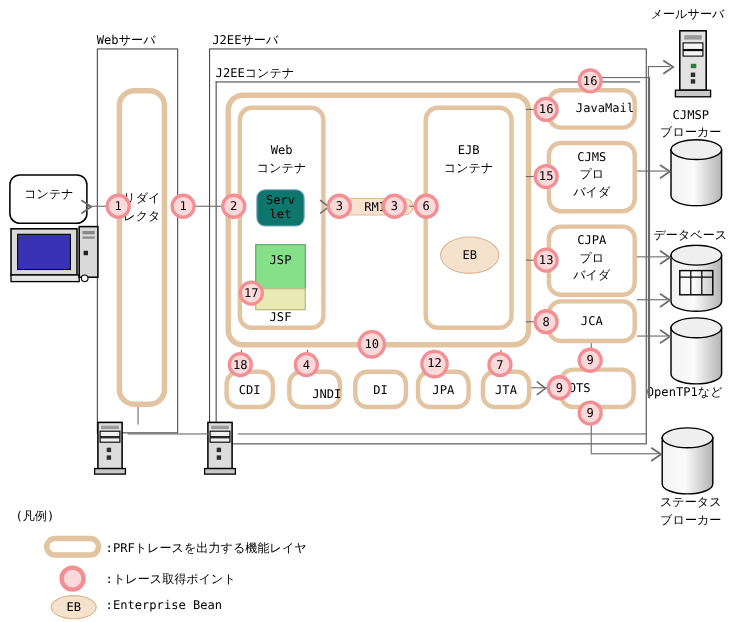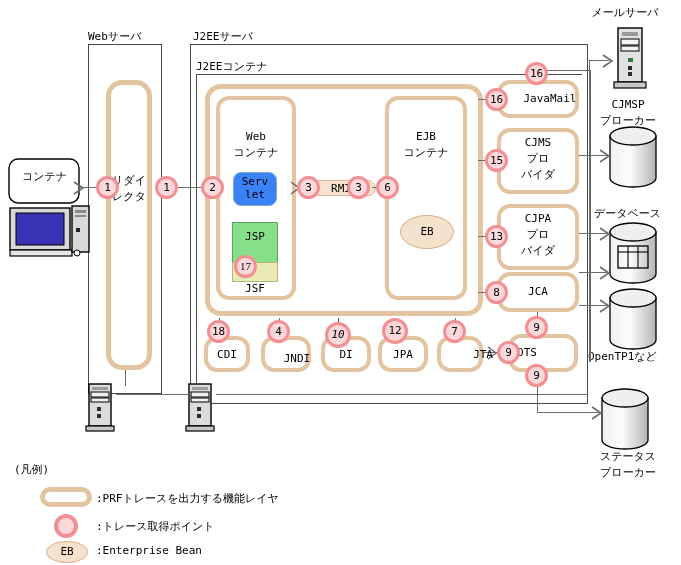--- a/index.html
+++ b/index.html
@@ -21,21 +21,21 @@
 
   
   .tp{position:absolute;width:23px;height:23px;border-radius:50%;
       background:#fbd9db;border:3px solid #f38f93;box-sizing:border-box;
       font-size:11px;line-height:17px;text-align:center;color:#000;z-index:40;}
   .tp.w2{width:26px;height:26px;line-height:20px;font-size:11px;}
 
   
   .cbox{position:absolute;box-sizing:border-box;font-size:11px;line-height:13px;
         text-align:center;color:#000;padding-top:2px;}
-  .servlet{background:#3b82f6;border:1px solid #7ea8c8;border-radius:8px;}
+  .servlet{background:#0f766e;border:1px solid #7ea8c8;border-radius:8px;}
   .jsp{background:#86e08a;border:1px solid #5aa85e;}
   .jsf{background:#e9e9b4;border:1px solid #b5b57c;}
   .rmi{background:#f7e2cf;border:1px solid #e0bb97;border-radius:8px;
        font-size:11px;text-align:center;}
 
   
   .eb{position:absolute;background:#f5e2cd;border:1px solid #d8b58e;
       border-radius:50%;font-size:11px;text-align:center;color:#000;}
 
   
@@ -103,21 +103,21 @@
 
 <div class="layer" style="left:205px;top:84px;width:278px;height:232px;"></div>
 
 <div class="layer thin" style="left:216px;top:96px;width:80px;height:204px;"></div>
 <div class="lbl c" style="left:216px;top:130px;width:80px;">Web</div>
 <div class="lbl c" style="left:216px;top:146px;width:80px;">コンテナ</div>
 
 <div class="cbox servlet" style="left:233px;top:172px;width:44px;height:34px;">Serv<br>let</div>
 <div class="cbox jsp" style="left:232px;top:222px;width:46px;height:43px;line-height:28px;padding-top:0;">JSP</div>
 <div class="cbox jsf" style="left:232px;top:262px;width:46px;height:20px;line-height:28px;padding-top:12px;">JSF</div>
-<div class="tp" style="left:234px;top:255px;font-family:Liberation Serif, serif;">17</div>
+<div class="tp" style="left:217px;top:255px;">17</div>
 
 <div class="tp" style="left:201px;top:176px;">2</div>
 
 <div class="cbox rmi" style="left:306px;top:180px;width:70px;height:16px;line-height:15px;padding-top:0;">RMI</div>
 <svg class="ic" style="left:290px;top:180px;" width="12" height="16" viewBox="0 0 12 16">
   <polyline points="1,2 9,8 1,14" fill="none" stroke="#6b6b6b" stroke-width="1.4"></polyline>
 </svg>
 <div class="tp" style="left:297px;top:176px;">3</div>
 <div class="tp" style="left:347px;top:176px;">3</div>
 <div class="ln lnh" style="left:372px;top:187px;width:8px;"></div>
@@ -169,30 +169,30 @@
 <div class="tp" style="left:207px;top:320px;">18</div>
 <div class="ln lnv" style="left:219px;top:318px;height:8px;"></div>
 
 <div class="layer thin" style="left:261px;top:336px;width:50px;height:36px;"></div>
 <div class="lbl c" style="left:261px;top:352px;width:72px;">JNDI</div>
 <div class="tp" style="left:267px;top:320px;">4</div>
 <div class="ln lnv" style="left:279px;top:318px;height:8px;"></div>
 
 <div class="layer thin" style="left:321px;top:336px;width:50px;height:36px;"></div>
 <div class="lbl c" style="left:321px;top:348px;width:50px;">DI</div>
-<div class="tp w2" style="left:325px;top:322px;font-style:italic;">10</div>
+<div class="tp w2" style="left:325px;top:300px;">10</div>
 <div class="ln lnv" style="left:338px;top:318px;height:8px;"></div>
 
 <div class="layer thin" style="left:378px;top:336px;width:50px;height:36px;"></div>
 <div class="lbl c" style="left:378px;top:348px;width:50px;">JPA</div>
 <div class="tp w2" style="left:382px;top:318px;">12</div>
 <div class="ln lnv" style="left:395px;top:318px;height:8px;"></div>
 
 <div class="layer thin" style="left:437px;top:336px;width:46px;height:36px;"></div>
-<div class="lbl c" style="left:437px;top:348px;width:56px;text-align:right;">JTA</div>
+<div class="lbl c" style="left:437px;top:348px;width:46px;">JTA</div>
 <div class="tp" style="left:443px;top:320px;">7</div>
 <div class="ln lnv" style="left:455px;top:318px;height:8px;"></div>
 
 <svg class="ic" style="left:85px;top:382px;" width="32" height="50" viewBox="0 0 32 50">
   <rect x="4" y="2" width="22" height="42" fill="#dcdcdc" stroke="#000" stroke-width="1.4"></rect>
   <rect x="7" y="5" width="16" height="3" fill="#9a9a9a"></rect>
   <rect x="6" y="10" width="18" height="5" fill="#f0f0f0" stroke="#000" stroke-width="1"></rect>
   <rect x="6" y="16" width="18" height="4" fill="#f0f0f0" stroke="#000" stroke-width="1"></rect>
   <rect x="12" y="25" width="4" height="4" fill="#2d2d2d"></rect>
   <rect x="12" y="32" width="4" height="4" fill="#2d2d2d"></rect>

